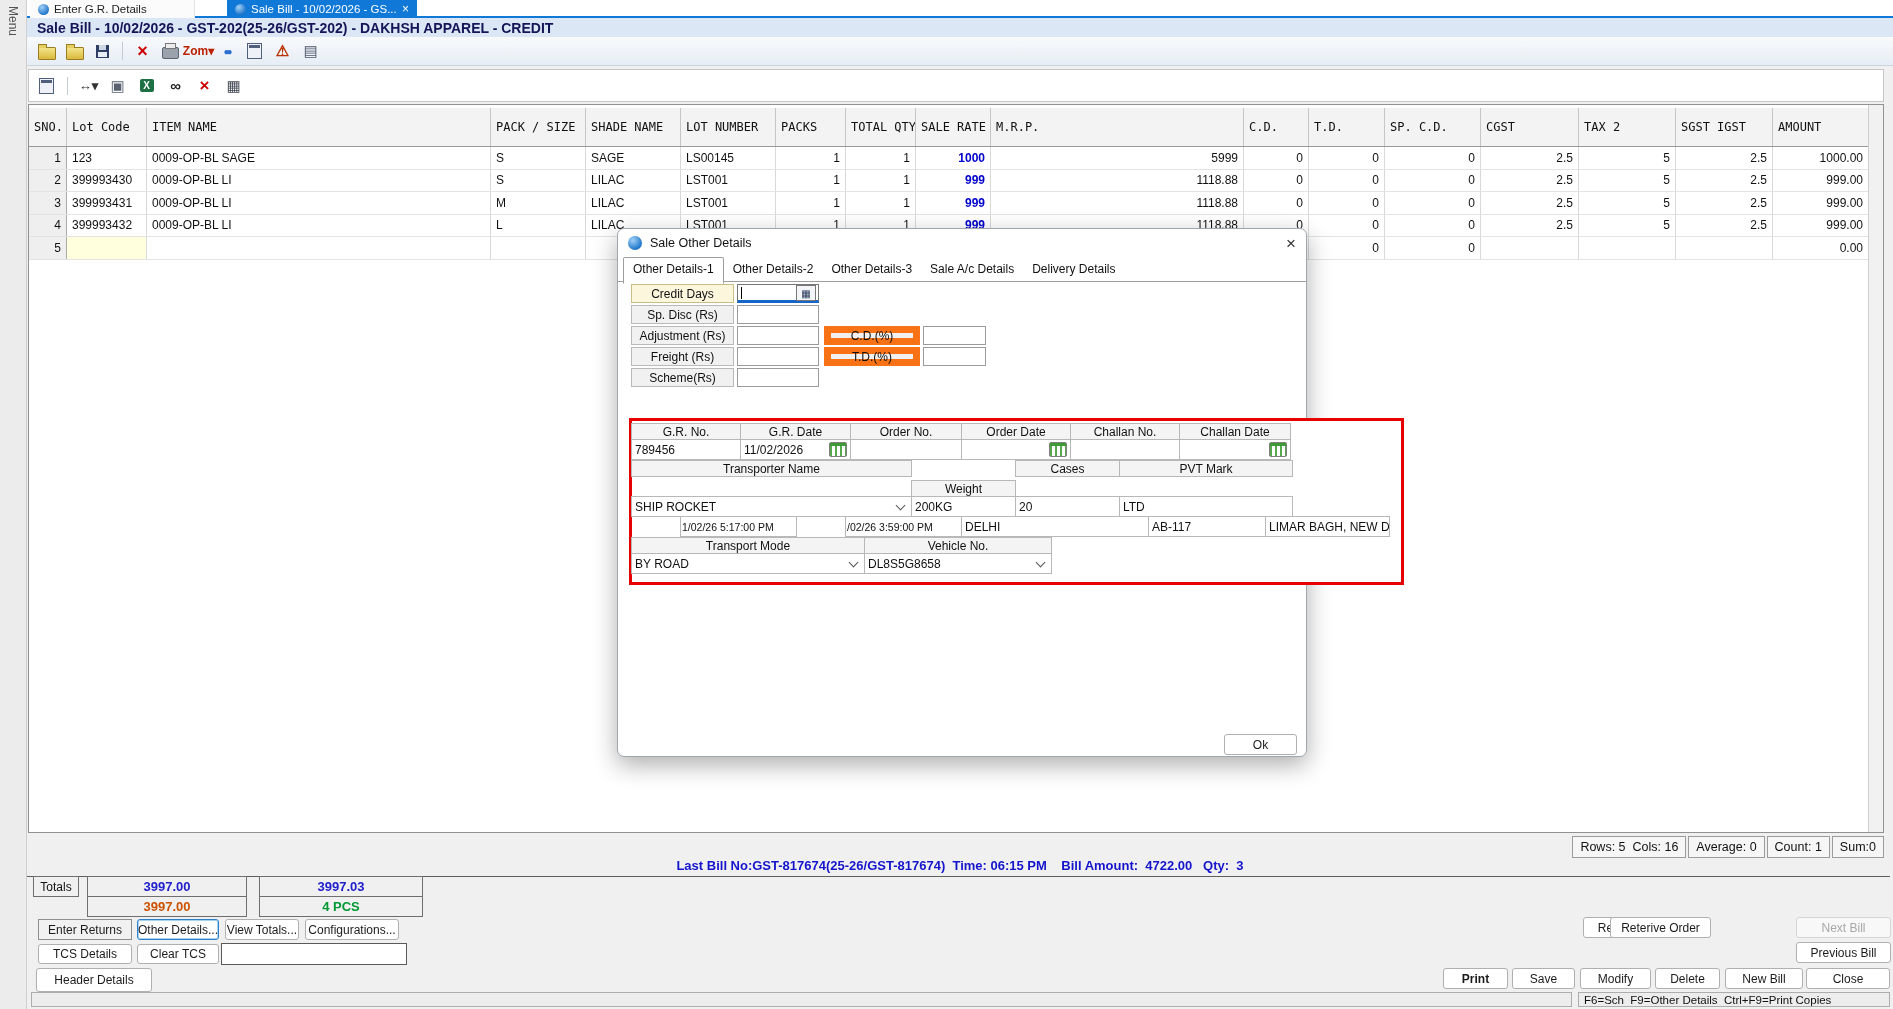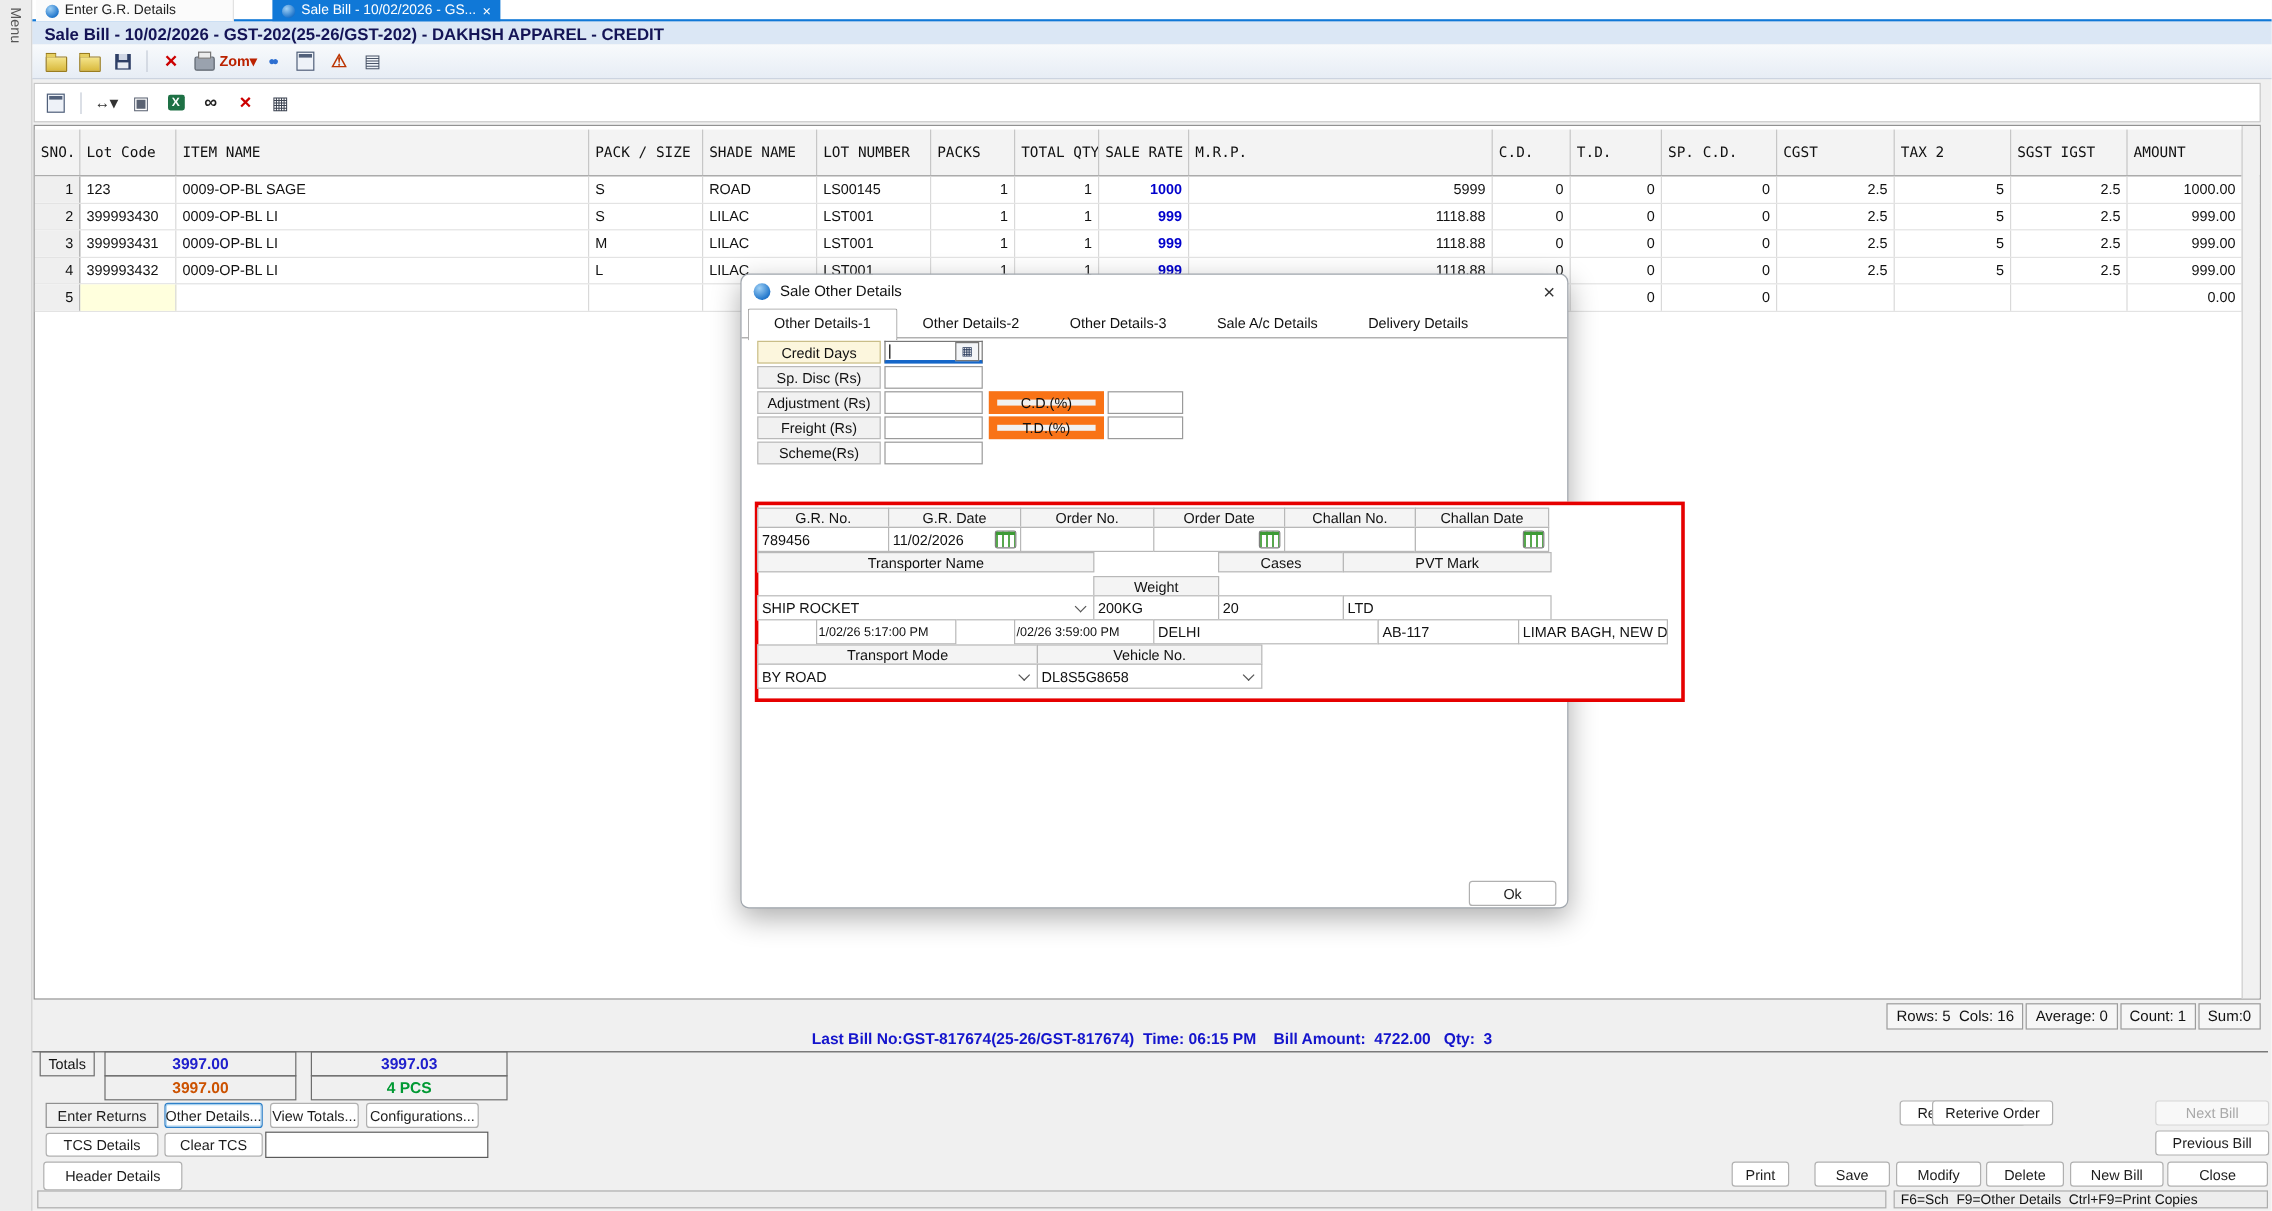--- a/index.html
+++ b/index.html
@@ -87,21 +87,21 @@
 
   
   .dialog{left:617px;top:228px;width:690px;height:529px;background:#fff;border:1px solid #a0a6ad;border-radius:7px;
           box-shadow:0 8px 24px rgba(0,0,0,.32);z-index:50;}
   .dlg-titlebar{position:absolute;left:0;top:0;right:0;height:28px;display:flex;align-items:center;padding:0 10px;gap:8px;}
   .dlg-title{font-size:12.5px;color:#111;}
   .dlg-icon{width:14px;height:14px;border-radius:50%;flex:none;
             background:radial-gradient(circle at 35% 30%,#9fd0f5,#2277cc 70%,#0f4f9a);}
   .dlg-close{margin-left:auto;font-size:17px;color:#333;line-height:1;}
   .dlg-tabs{position:absolute;left:0;top:28px;right:0;height:25px;border-bottom:1px solid #9e9e9e;padding-left:5px;box-sizing:border-box;}
-  .dtab{display:inline-block;padding:0 21px;height:24px;line-height:24px;font-size:12px;color:#111;position:relative;}
+  .dtab{display:inline-block;padding:0 9px;height:24px;line-height:24px;font-size:12px;color:#111;position:relative;}
   .dtab.active{border:1px solid #9e9e9e;border-bottom:1px solid #fff;background:#fff;height:25px;line-height:23px;
                border-radius:2px 2px 0 0;}
   .dlabel{position:absolute;width:103px;height:19px;background:#f1f1f1;border:1px solid #b9b9b9;display:flex;
           align-items:center;justify-content:center;font-size:12px;box-sizing:border-box;}
   .dlabel.hl{background:#fcf6dd;border-color:#c9bd88;}
   .dinput{position:absolute;width:82px;height:19px;background:#fff;border:1px solid #9a9a9a;box-sizing:border-box;
           display:flex;align-items:center;padding:0 3px;font-size:12px;}
   .dinput.focused{border:1px solid #777;border-bottom:3px solid #1566c8;}
   .caret{width:1px;height:12px;background:#000;display:inline-block;}
   .mini-calc{position:absolute;width:20px;height:16px;border:1px solid #777;background:#f3f5f8;display:flex;
@@ -206,21 +206,21 @@
       <div class="gh" style="width: 97px;">TAX 2</div>
       <div class="gh" style="width: 97px;">SGST IGST</div>
       <div class="gh" style="width: 96px;">AMOUNT</div>
     </div>
   <div id="grid-body">
       <div class="gr">
         <div class="gc sno" style="width: 38px;">1</div>
         <div class="gc" style="width: 80px;">123</div>
         <div class="gc" style="width: 344px;">0009-OP-BL SAGE</div>
         <div class="gc" style="width: 95px;">S</div>
-        <div class="gc" style="width: 95px;">ROAD</div>
+        <div class="gc" style="width: 95px;">SAGE</div>
         <div class="gc" style="width: 95px;">LS00145</div>
         <div class="gc num" style="width: 70px;">1</div>
         <div class="gc num" style="width: 70px;">1</div>
         <div class="gc num rate" style="width: 75px;">1000</div>
         <div class="gc num" style="width: 253px;">5999</div>
         <div class="gc num" style="width: 65px;">0</div>
         <div class="gc num" style="width: 76px;">0</div>
         <div class="gc num" style="width: 96px;">0</div>
         <div class="gc num" style="width: 98px;">2.5</div>
         <div class="gc num" style="width: 97px;">5</div>
@@ -329,21 +329,21 @@
 <div class="btn" style="left:305px;top:919px;width:94px;height:21px;">Configurations...</div>
 <div class="btn" style="left:38px;top:944px;width:94px;height:20px;">TCS Details</div>
 <div class="btn" style="left:137px;top:944px;width:82px;height:20px;">Clear TCS</div>
 <div class="misc-input" style="left:221px;top:943px;width:186px;height:22px;"></div>
 <div class="btn" style="left:36px;top:968px;width:116px;height:24px;">Header Details</div>
 
 <div class="btn" style="left:1583px;top:917px;width:105px;height:21px;">Retv Challan..</div>
 <div class="btn" style="left:1610px;top:917px;width:101px;height:21px;">Reterive Order</div>
 <div class="btn btn-disabled" style="left:1796px;top:917px;width:95px;height:21px;">Next Bill</div>
 <div class="btn" style="left:1796px;top:942px;width:95px;height:21px;">Previous Bill</div>
-<div class="btn" style="left:1443px;top:968px;width:48px;height:21px;">Print</div>
+<div class="btn" style="left:1443px;top:968px;width:65px;height:21px;font-weight:bold;">Print</div>
 <div class="btn" style="left:1512px;top:968px;width:63px;height:21px;">Save</div>
 <div class="btn" style="left:1580px;top:968px;width:71px;height:21px;">Modify</div>
 <div class="btn" style="left:1655px;top:968px;width:65px;height:21px;">Delete</div>
 <div class="btn" style="left:1725px;top:968px;width:78px;height:21px;">New Bill</div>
 <div class="btn" style="left:1806px;top:968px;width:84px;height:21px;">Close</div>
 
 <div class="sunken" style="left:31px;top:992px;width:1541px;height:15px;"></div>
 <div class="sunken" style="left:1578px;top:992px;width:312px;height:15px;padding-left:5px;">F6=Sch  F9=Other Details  Ctrl+F9=Print Copies</div>
 
 <div class="abs dialog">

